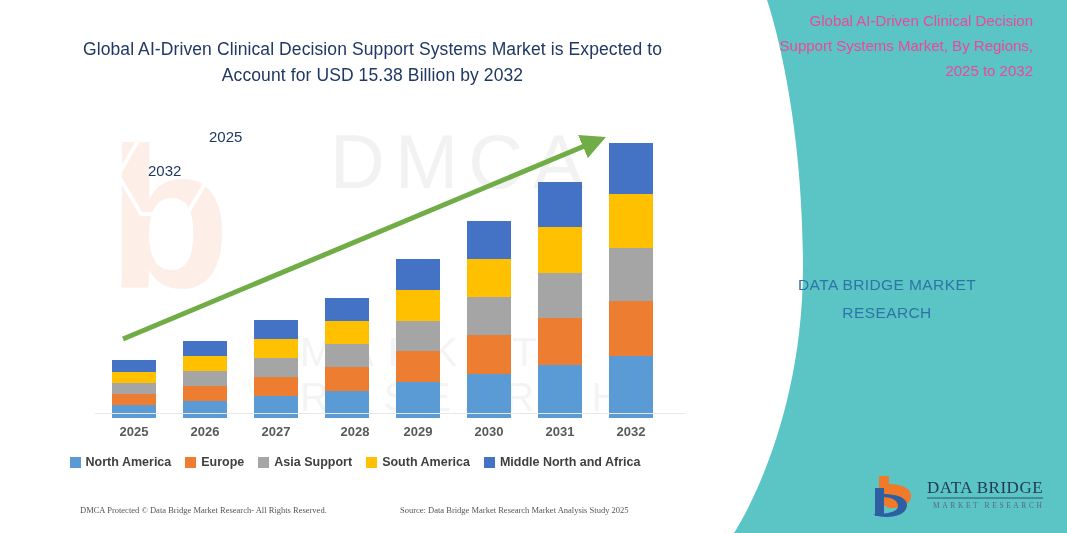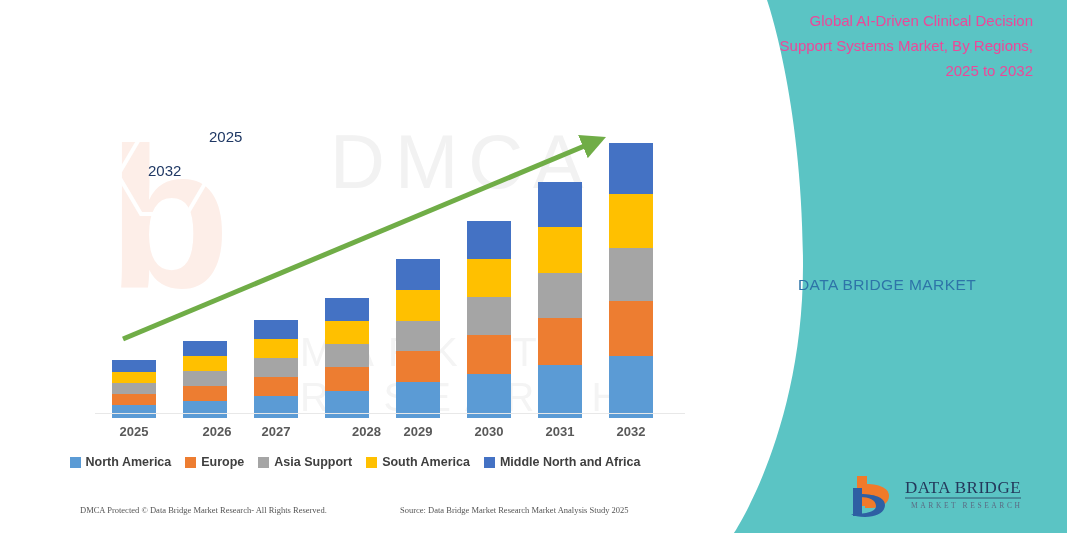--- a/index.html
+++ b/index.html
@@ -66,20 +66,21 @@
 <body>
 
 <div id="root">
 
   <div class="watermark">
     <div class="wm-b">b</div>
     <div class="wm-data">DMCA</div>
     <div class="wm-market">MARKET RESEARCH</div>
   </div>
 
+  <div class="main-title">Global AI-Driven Clinical Decision Support Systems Market is Expected to Account for USD 15.38 Billion by 2032</div>
 
   <div class="chart">
     <div class="plot" id="plot">
         <div class="bar" style="left: 112px; width: 44px; height: 413px; justify-content: flex-start;">
           <div class="seg" title="North America 2025: 13" style="background: rgb(91, 155, 213); height: 13px;"></div>
           <div class="seg" title="Europe 2025: 11" style="background: rgb(237, 125, 49); height: 11px;"></div>
           <div class="seg" title="Asia Pacific 2025: 11" style="background: rgb(165, 165, 165); height: 11px;"></div>
           <div class="seg" title="South America 2025: 11" style="background: rgb(255, 192, 0); height: 11px;"></div>
           <div class="seg" title="Middle East and Africa 2025: 12" style="background: rgb(68, 114, 196); height: 12px;"></div>
         </div>
@@ -129,23 +130,23 @@
           <div class="seg" title="North America 2032: 62" style="background: rgb(91, 155, 213); height: 62px;"></div>
           <div class="seg" title="Europe 2032: 55" style="background: rgb(237, 125, 49); height: 55px;"></div>
           <div class="seg" title="Asia Pacific 2032: 53" style="background: rgb(165, 165, 165); height: 53px;"></div>
           <div class="seg" title="South America 2032: 54" style="background: rgb(255, 192, 0); height: 54px;"></div>
           <div class="seg" title="Middle East and Africa 2032: 51" style="background: rgb(68, 114, 196); height: 51px;"></div>
         </div>
       </div>
     <div class="axis"></div>
     <div class="xlabels" id="xlabels">
         <div class="xlabel" style="left: 99px;">2025</div>
-        <div class="xlabel" style="left: 182px;">2026</div>
+        <div class="xlabel" style="left: 170px;">2026</div>
         <div class="xlabel" style="left: 241px;">2027</div>
-        <div class="xlabel" style="left: 311px; text-align: right;">2028</div>
+        <div class="xlabel" style="left: 320px;">2028</div>
         <div class="xlabel" style="left: 383px;">2029</div>
         <div class="xlabel" style="left: 454px;">2030</div>
         <div class="xlabel" style="left: 525px;">2031</div>
         <div class="xlabel" style="left: 596px;">2032</div>
       </div>
 
     <svg class="arrow" viewBox="0 0 710 470">
       <defs>
         <marker id="ah" markerWidth="5" markerHeight="5" refX="2.4" refY="2.5" orient="auto" markerUnits="strokeWidth">
           <path d="M0,0 L5,2.5 L0,5 z" fill="#70AD47"></path>
@@ -193,23 +194,24 @@
 
   <svg class="hexes" viewBox="0 0 360 533" style="position:absolute;right:0;top:0;">
     <polygon points="118,175 141,136 187,136 210,175 187,214 141,214" fill="none" stroke="#ffffff" stroke-width="4"></polygon>
     <polygon points="190,140 212,102 256,102 278,140 256,178 212,178" fill="none" stroke="#ffffff" stroke-width="4"></polygon>
   </svg>
   <div class="hex-label hex-2032">2032</div>
   <div class="hex-label hex-2025">2025</div>
 
   <div class="dbmr" style="right:0;left:auto;width:360px;">
     <div>DATA BRIDGE MARKET</div>
-  </div>
-
-  <div class="logo" style="position:absolute;left:843px;top:472px;width:190px;height:48px;">
+    <div>RESEARCH</div>
+  </div>
+
+  <div class="logo" style="position:absolute;left:865px;top:472px;width:190px;height:48px;">
     <svg viewBox="0 0 190 48" style="width:190px;height:48px;">
       <path d="M14,4 L24,4 L24,34 L14,34 Z" fill="#F07A2A"></path>
       <path d="M22,12 C40,12 46,18 46,24 C46,31 39,36 28,36 L22,36 Z" fill="#F07A2A"></path>
       <path d="M10,16 L19,16 L19,44 L10,44 Z" fill="#2E5FA3"></path>
       <path d="M17,22 C35,22 42,27 42,33 C42,40 34,45 22,45 C16,45 11,44 8,42 C14,42 33,42 33,34 C33,28 26,25 17,25 Z" fill="#2E5FA3"></path>
       <text x="62" y="21" font-family="Liberation Serif, serif" font-size="17" fill="#24385B" letter-spacing="0.5">DATA BRIDGE</text>
       <line x1="62" y1="26" x2="178" y2="26" stroke="#24385B" stroke-width="0.8"></line>
       <text x="68" y="36" font-family="Liberation Serif, serif" font-size="7.5" fill="#5b6b84" letter-spacing="2.6">MARKET RESEARCH</text>
     </svg>
   </div>

